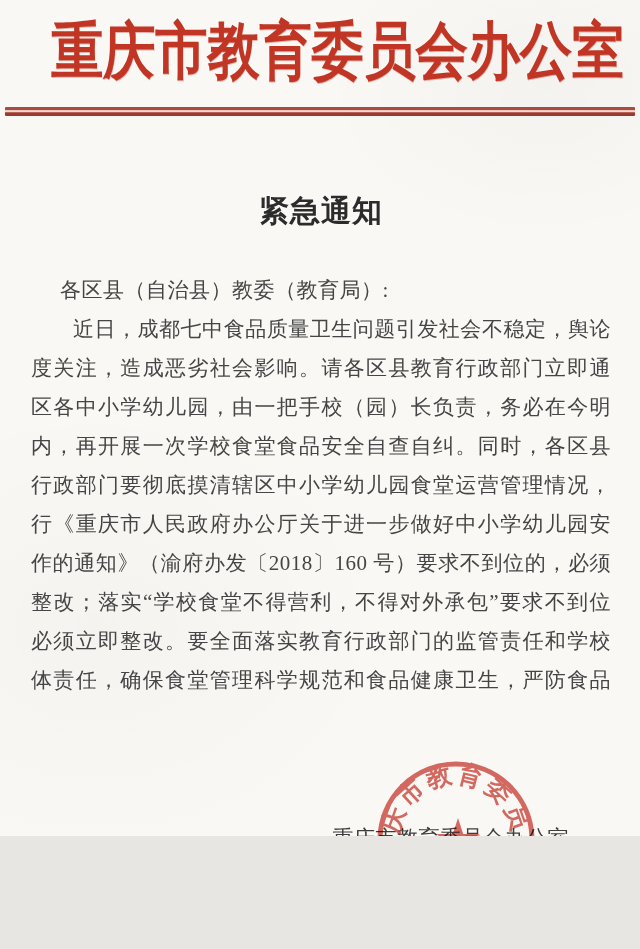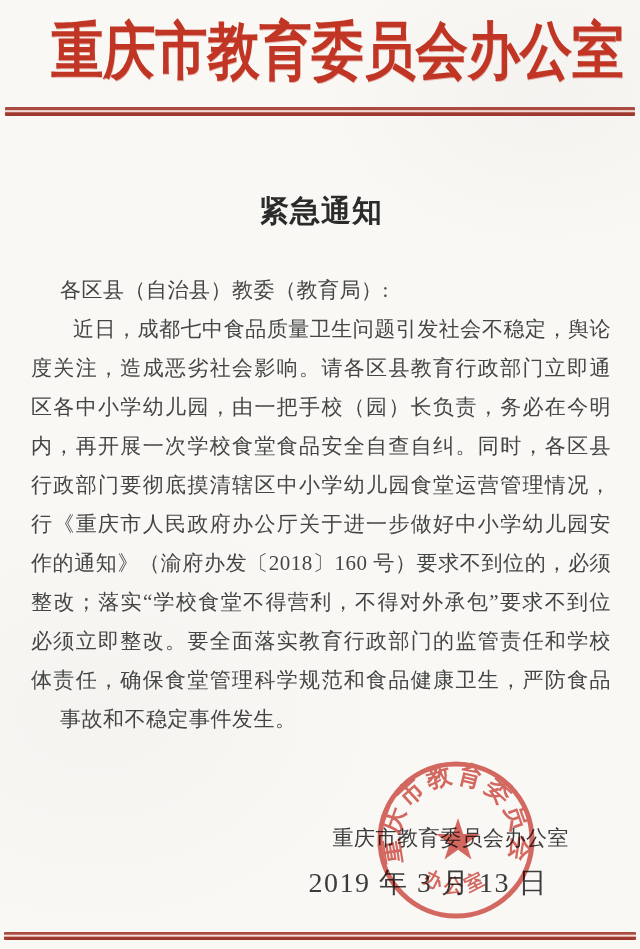--- a/index.html
+++ b/index.html
@@ -1,19 +1,19 @@
 <!DOCTYPE html>
 <html><head>
 <meta charset="utf-8">
 <style>
   html, body { margin: 0; padding: 0; background: #e8e6e2; }
   .page {
     position: relative;
     width: 640px;
-    height: 949px;
+    height: 836px;
     margin: 0 auto;
     overflow: hidden;
     font-family: "Liberation Serif", "DejaVu Serif", serif;
     background:
       radial-gradient(ellipse 320px 220px at 85% 10%, rgba(0,0,0,0.025), rgba(0,0,0,0) 70%),
       radial-gradient(ellipse 420px 320px at 15% 75%, rgba(0,0,0,0.02), rgba(0,0,0,0) 70%),
       #f9f8f5;
   }
   .letterhead {
     position: absolute;
@@ -123,21 +123,20 @@
     <div class="jline indent">近日，成都七中食品质量卫生问题引发社会不稳定，舆论高</div>
     <div class="jline">度关注，造成恶劣社会影响。请各区县教育行政部门立即通知辖</div>
     <div class="jline">区各中小学幼儿园，由一把手校（园）长负责，务必在今明两天</div>
     <div class="jline">内，再开展一次学校食堂食品安全自查自纠。同时，各区县教育</div>
     <div class="jline">行政部门要彻底摸清辖区中小学幼儿园食堂运营管理情况，凡执</div>
     <div class="jline">行《重庆市人民政府办公厅关于进一步做好中小学幼儿园安全工</div>
     <div class="jline">作的通知》（渝府办发〔2018〕160 号）要求不到位的，必须立即</div>
     <div class="jline">整改；落实“学校食堂不得营利，不得对外承包”要求不到位的，</div>
     <div class="jline">必须立即整改。要全面落实教育行政部门的监管责任和学校的主</div>
     <div class="jline">体责任，确保食堂管理科学规范和食品健康卫生，严防食品安全</div>
-    <div class="bline">事故和不稳定事件发生。</div>
   </div>
 
   <div class="sig-org">重庆市教育委员会办公室</div>
 
   <div class="sig-date">2019 年 3 月 13 日</div>
 
   <svg class="seal" viewBox="-87 -87 174 174">
     <circle cx="0" cy="0" r="76" fill="none" class="ring" stroke-width="5"></circle>
     <path id="sealTopArc" d="M -54.5 16.7 A 57 57 0 1 1 54.5 16.7" fill="none"></path>
     <path id="sealBottomArc" d="M -38 35.5 A 52 52 0 0 0 38 35.5" fill="none"></path>

